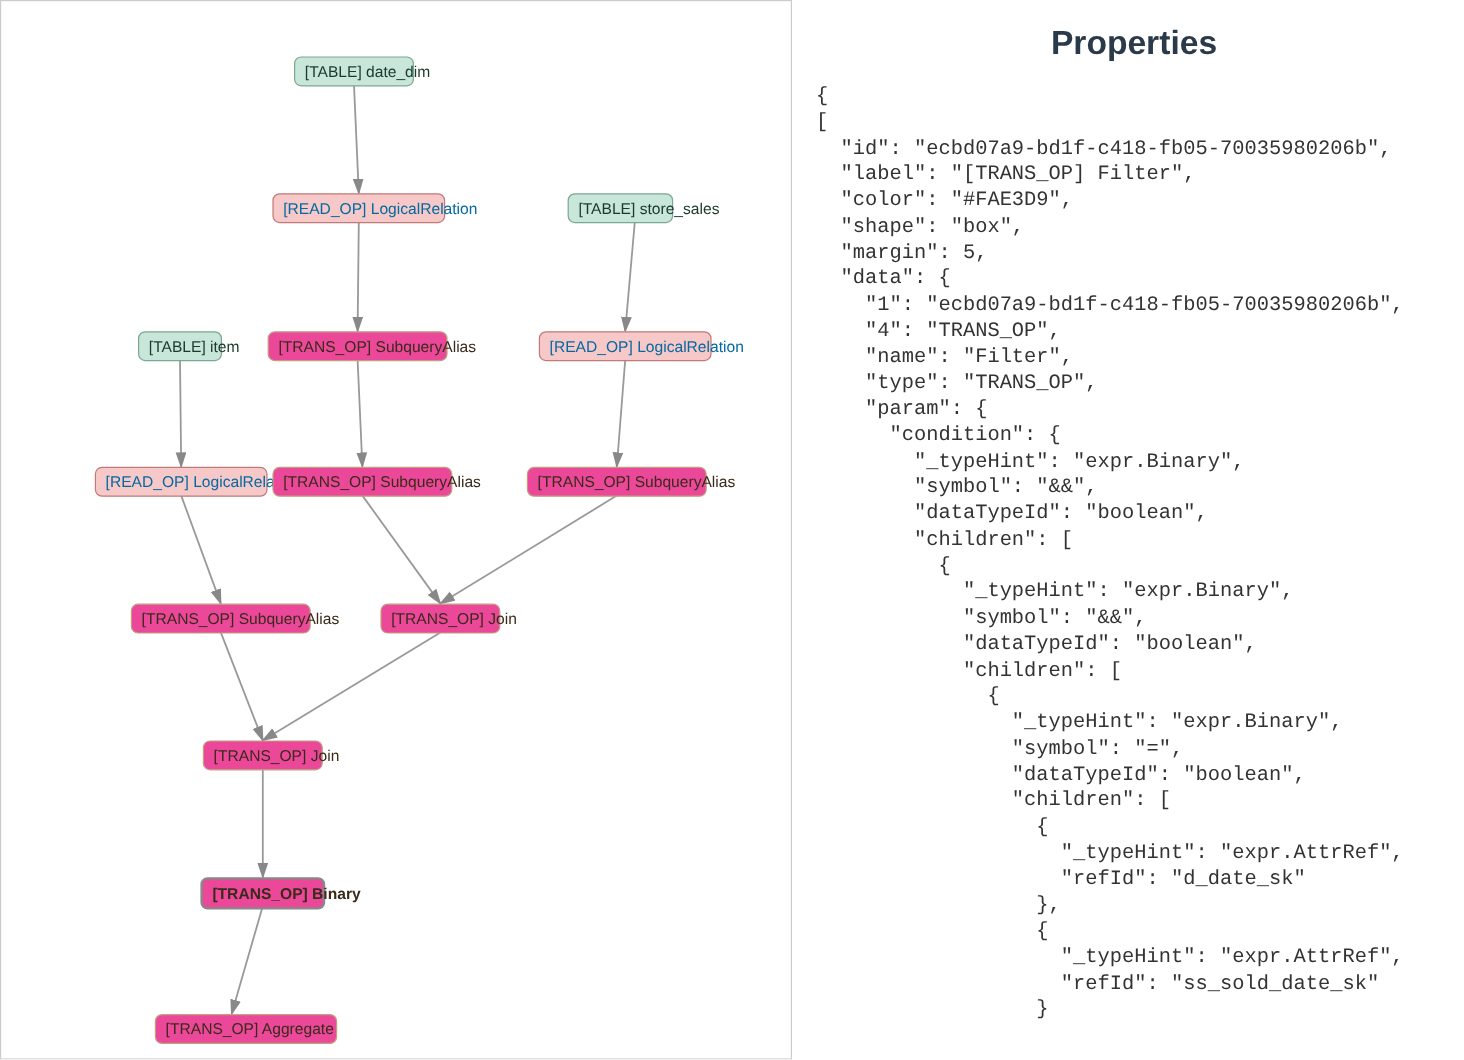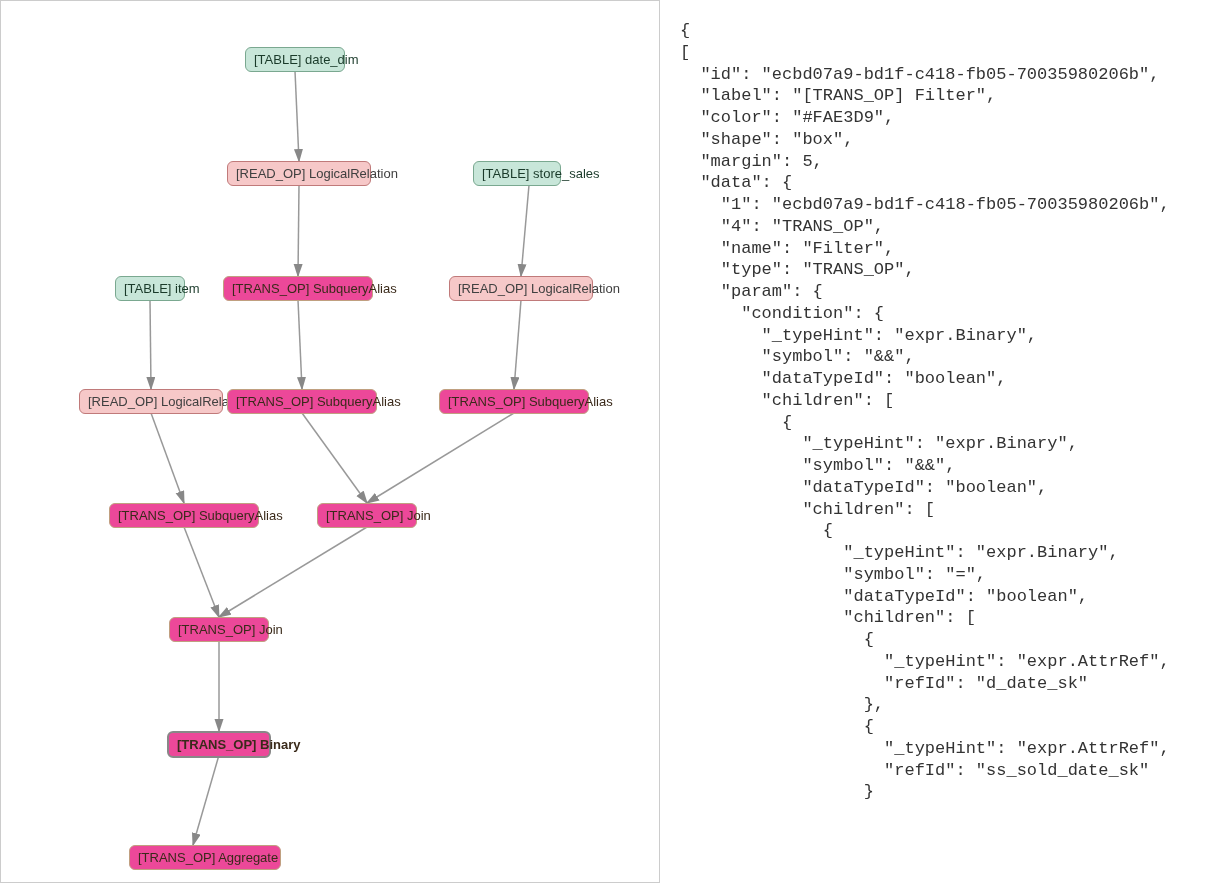--- a/index.html
+++ b/index.html
@@ -44,21 +44,21 @@
   .node {
     position: absolute;
     border-radius: 6px;
     border: 1px solid;
     font-size: 13px;
     padding: 4px 8px;
     white-space: nowrap;
     text-align: right;
   }
   .node.table { background: #c8e6d9; border-color: #7aa890; color: #1a3a2a; }
-  .node.read  { background: #f6c8c8; border-color: #c07a7a; color: #404040; }
+  .node.read  { background: #f6c8c8; border-color: #c07a7a; color: #0369a1; }
   .node.trans { background: #ec4899; border-color: #c0a080; color: #3a2a1a; }
   .node.selected { border-width: 2px; font-weight: bold; border-color: #888; }
 </style>
 </head>
 <body>
 
 <div class="left-panel">
   <svg class="graph-canvas" id="graph-svg" width="660" height="883">
     <defs>
       <marker id="arrow" markerWidth="10" markerHeight="10" refX="8" refY="3" orient="auto" markerUnits="strokeWidth">
@@ -91,20 +91,21 @@
       <div class="node trans" style="left: 438px; top: 388px; width: 150px;">[TRANS_OP] SubqueryAlias</div>
       <div class="node trans" style="left: 108px; top: 502px; width: 150px;">[TRANS_OP] SubqueryAlias</div>
       <div class="node trans" style="left: 316px; top: 502px; width: 100px;">[TRANS_OP] Join</div>
       <div class="node trans" style="left: 168px; top: 616px; width: 100px;">[TRANS_OP] Join</div>
       <div class="node trans selected" style="left: 166px; top: 730px; width: 104px;">[TRANS_OP] Binary</div>
       <div class="node trans" style="left: 128px; top: 844px; width: 152px;">[TRANS_OP] Aggregate</div>
     </div>
 </div>
 
 <div class="right-panel">
+  <div class="properties-title">Properties</div>
   <div class="json-block" id="json-block">{
 [
   "id": "ecbd07a9-bd1f-c418-fb05-70035980206b",
   "label": "[TRANS_OP] Filter",
   "color": "#FAE3D9",
   "shape": "box",
   "margin": 5,
   "data": {
     "1": "ecbd07a9-bd1f-c418-fb05-70035980206b",
     "4": "TRANS_OP",

